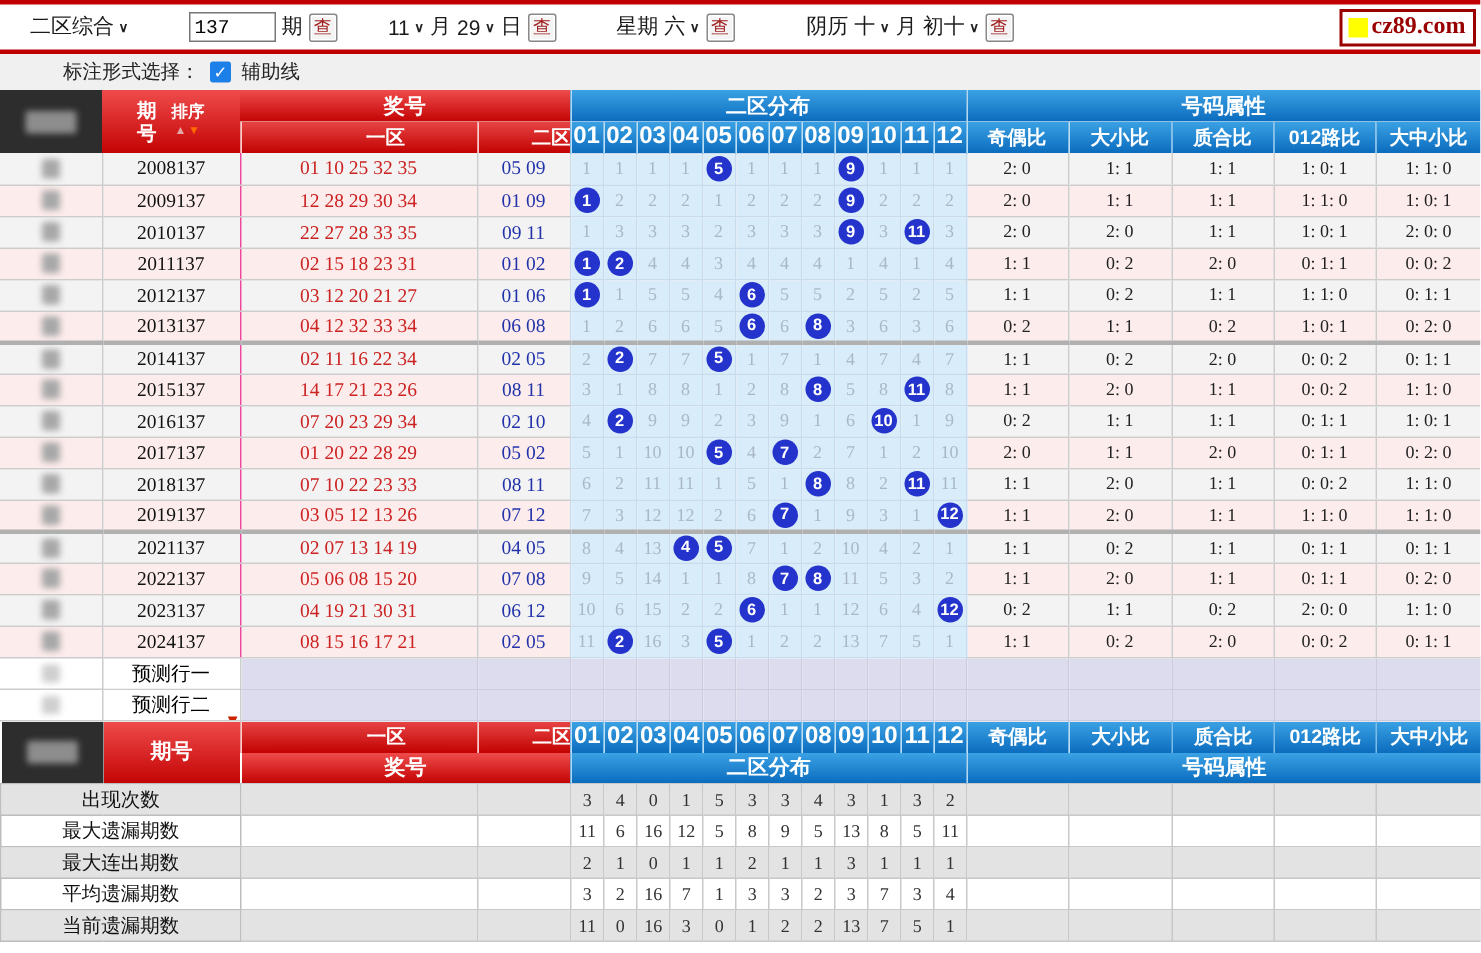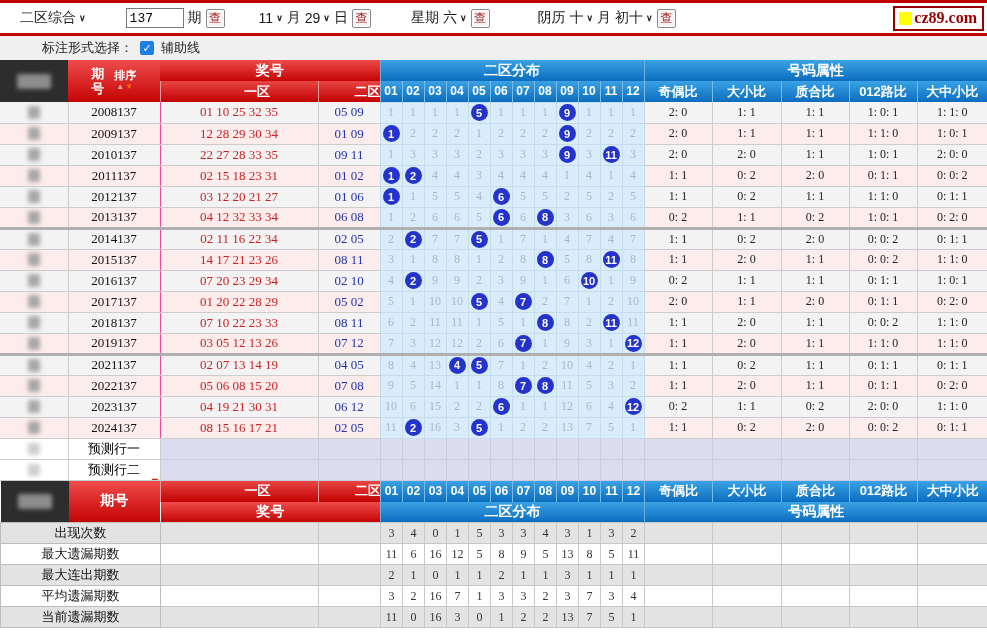--- a/index.html
+++ b/index.html
@@ -21,21 +21,21 @@
   thead tr{height:21px;}
   tbody tr{height:21px;}
   .th-dark{background:#2d2d2d;}
   .censor{background:#828282;filter:blur(2px);border-radius:2px;}
   .censor.big{width:34px;height:15px;margin:0 auto;background:#8d8d8d;}
   .censor.sm{width:12px;height:13px;margin:0 auto;background:#a8a8a8;}
   .censor.faint{width:12px;height:12px;margin:0 auto;background:#cfcfcf;}
   .th-red{background:linear-gradient(#ef4b4b,#c40404);color:#fff;font-size:14px;font-weight:bold;text-align:center;}
   .th-red-sub{background:linear-gradient(#e84444,#c20202);color:#fff;font-size:13px;font-weight:bold;text-align:center;border-left:1px solid #ef9d9d;padding-left:36px;}
   .th-blue{background:linear-gradient(#3ba2e4,#0b6cbe);color:#fff;font-size:14px;font-weight:bold;text-align:center;border-left:1px solid #6ab0e0;}
-  .th-blue-col{background:linear-gradient(#3ba2e4,#0b6cbe);color:#fff;font-size:12px;font-weight:bold;text-align:center;border-left:1px solid #7cbcе8;border-left:1px solid #7cbce8;}
+  .th-blue-col{background:linear-gradient(#3ba2e4,#0b6cbe);color:#fff;font-size:16px;font-weight:bold;text-align:center;border-left:1px solid #7cbcе8;border-left:1px solid #7cbce8;}
   .th-blue-sub{background:linear-gradient(#3ba2e4,#0b6cbe);color:#fff;font-size:13px;font-weight:bold;text-align:center;border-left:1px solid #7cbce8;}
   .period-wrap{display:flex;justify-content:center;align-items:center;gap:10px;color:#fff;}
   .period-label{display:flex;flex-direction:column;font-size:13px;line-height:15px;font-weight:bold;}
   .sort-wrap{display:flex;flex-direction:column;align-items:center;font-size:11px;line-height:12px;font-weight:bold;cursor:pointer;}
   .sort-arrows{font-size:8px;letter-spacing:1px;}
   .up{color:#e2a6a6;} .dn{color:#ff6a00;}
   .stripe-gray td{background:#f3f3f3;} .stripe-pink td{background:#fdecec;}
   .td-lcol{border-bottom:1px solid #ccc;border-right:1px solid #ccc;}
   .td-period{border-bottom:1px solid #ccc;border-right:1px solid #ec4899;text-align:center;font-size:13px;color:#111;font-family:"Liberation Serif",serif;}
   .td-front{border-bottom:1px solid #ccc;border-right:1px solid #ccc;text-align:center;font-size:13px;color:#cc2222;font-family:"Liberation Serif",serif;}

